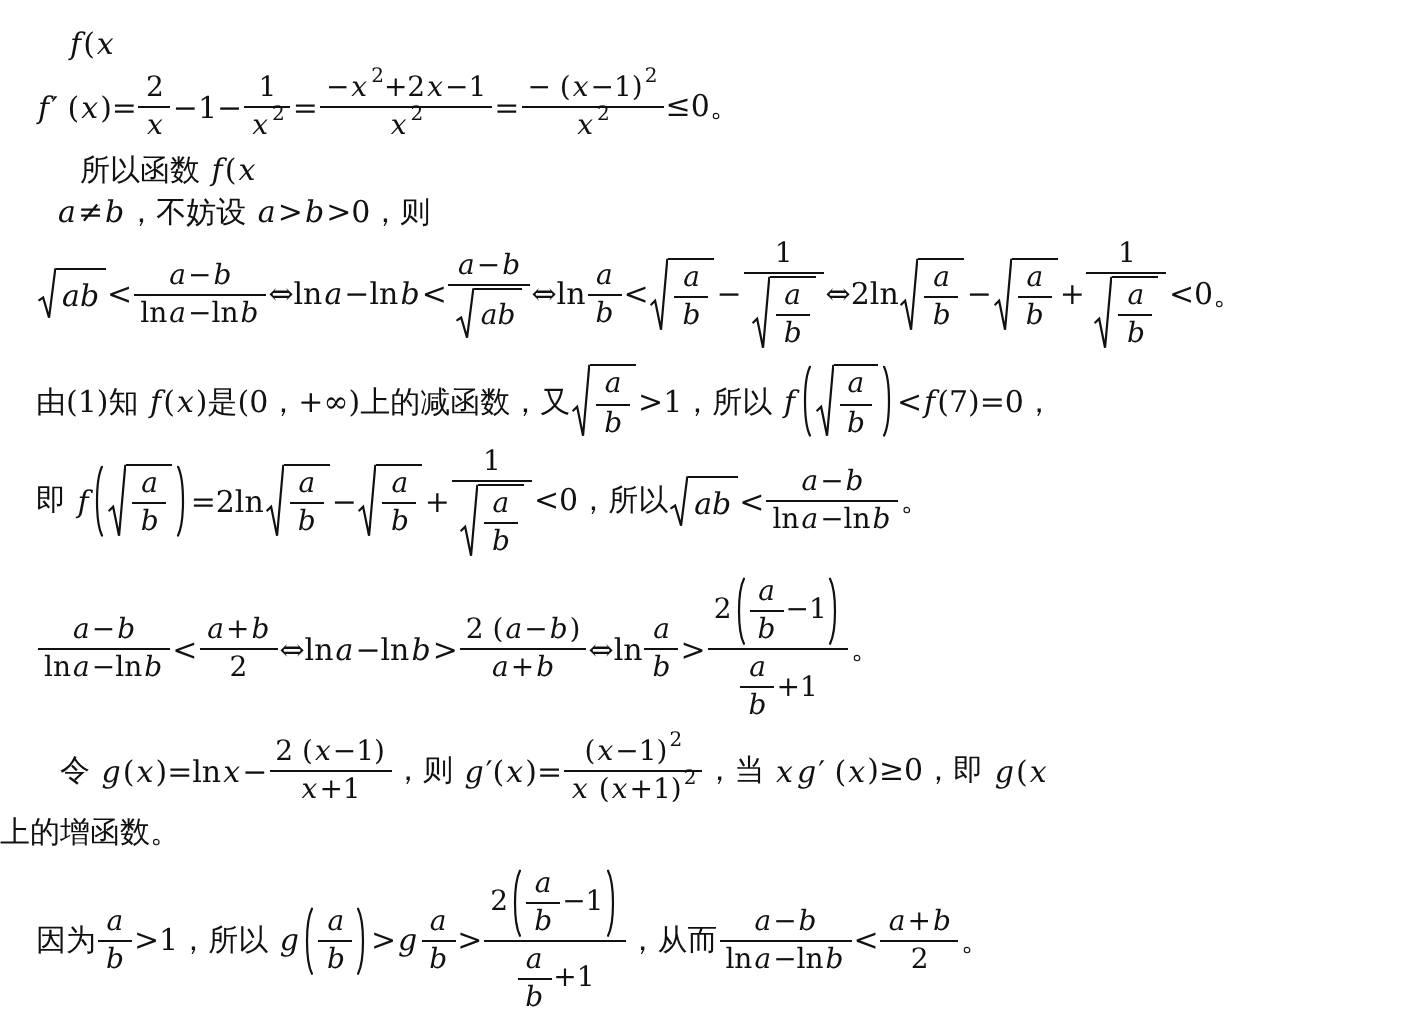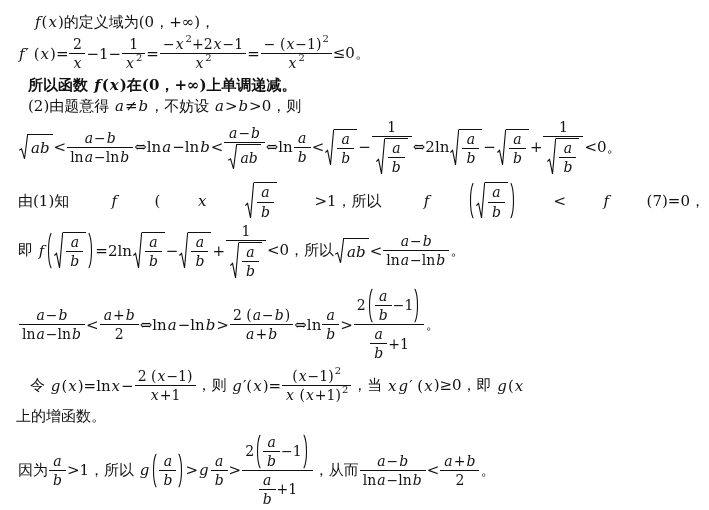--- a/index.html
+++ b/index.html
@@ -67,21 +67,20 @@
 </style>
 </head>
 <body>
 
 <div class="page">
   <div id="doc-body">
       <div class="line" style="margin-left: 34px; margin-top: 6px;">
         <span class="var">f</span>
         <span class="t">(</span>
         <span class="var">x</span>
-        <span class="t">)的定义域为(0，+∞)，</span>
       </div>
       <div class="line" style="margin-left: 18px; margin-top: 4px;">
         <span class="var">f</span>
         <span class="t">′ (</span>
         <span class="var">x</span>
         <span class="t">)=</span>
         <span class="frac">
           <span class="num">
             <span class="t">2</span>
           </span>
@@ -122,29 +121,27 @@
             <span class="t">−1)</span>
             <span class="sup">2</span>
           </span>
           <span class="den">
             <span class="var">x</span>
             <span class="sup">2</span>
           </span>
         </span>
         <span class="t">≤0。</span>
       </div>
-      <div class="line" style="margin-left: 28px; margin-top: 4px; font-weight: bold;">
+      <div class="line" style="margin-left: 40px; margin-top: 4px;">
         <span class="t">所以函数 </span>
         <span class="var">f</span>
         <span class="t">(</span>
         <span class="var">x</span>
-        <span class="t">)在(0，+∞)上单调递减。</span>
       </div>
       <div class="line" style="margin-left: 28px; margin-top: 1px;">
-        <span class="t">(2)由题意得 </span>
         <span class="var">a</span>
         <span class="t">≠</span>
         <span class="var">b</span>
         <span class="t">，不妨设 </span>
         <span class="var">a</span>
         <span class="t">&gt;</span>
         <span class="var">b</span>
         <span class="t">&gt;0，则</span>
       </div>
       <div class="line" style="margin-left: 18px; margin-top: 3px;">
@@ -290,25 +287,26 @@
                   <span class="den">
                     <span class="var">b</span>
                   </span>
                 </span>
               </span>
             </span>
           </span>
         </span>
         <span class="t">&lt;0。</span>
       </div>
-      <div class="line" style="margin-left: 18px; margin-top: 7px; justify-content: space-between;">
+      <div class="line" style="margin-left: 18px; margin-top: 7px;">
         <span class="t">由(1)知 </span>
         <span class="var">f</span>
         <span class="t">(</span>
         <span class="var">x</span>
+        <span class="t">)是(0，+∞)上的减函数，又</span>
         <span class="sqrt">
           <svg viewBox="0 0 14 40" preserveAspectRatio="none" class="rad">
             <path d="M1 25 L4 23 L8.6 38.6 L13.4 1 L14 1" fill="none" stroke="#111" stroke-width="1.1" stroke-linecap="round" vector-effect="non-scaling-stroke"></path>
           </svg>
           <span class="radicand">
             <span class="frac">
               <span class="num">
                 <span class="var">a</span>
               </span>
               <span class="den">
@@ -589,21 +587,21 @@
         <span class="t">，当 </span>
         <span class="var">x</span>
         <span class="var">g</span>
         <span class="t">′ (</span>
         <span class="var">x</span>
         <span class="t">)≥0，即 </span>
         <span class="var">g</span>
         <span class="t">(</span>
         <span class="var">x</span>
       </div>
-      <div class="line" style="margin-left: 16px; margin-top: 3px;">
+      <div class="line" style="margin-left: 0px; margin-top: 3px;">
         <span class="t">上的增函数。</span>
       </div>
       <div class="line" style="margin-left: 18px; margin-top: 7px;">
         <span class="t">因为</span>
         <span class="frac">
           <span class="num">
             <span class="var">a</span>
           </span>
           <span class="den">
             <span class="var">b</span>

